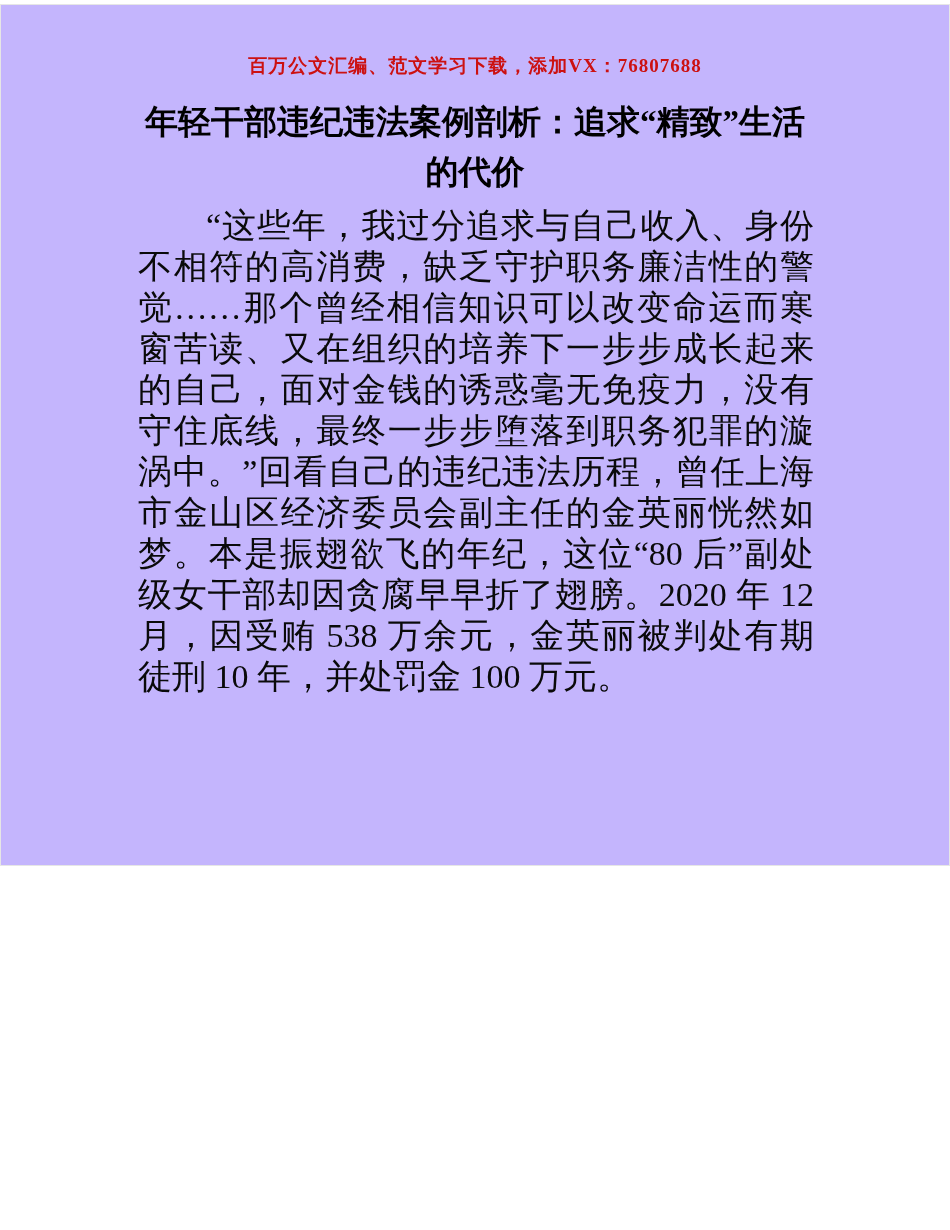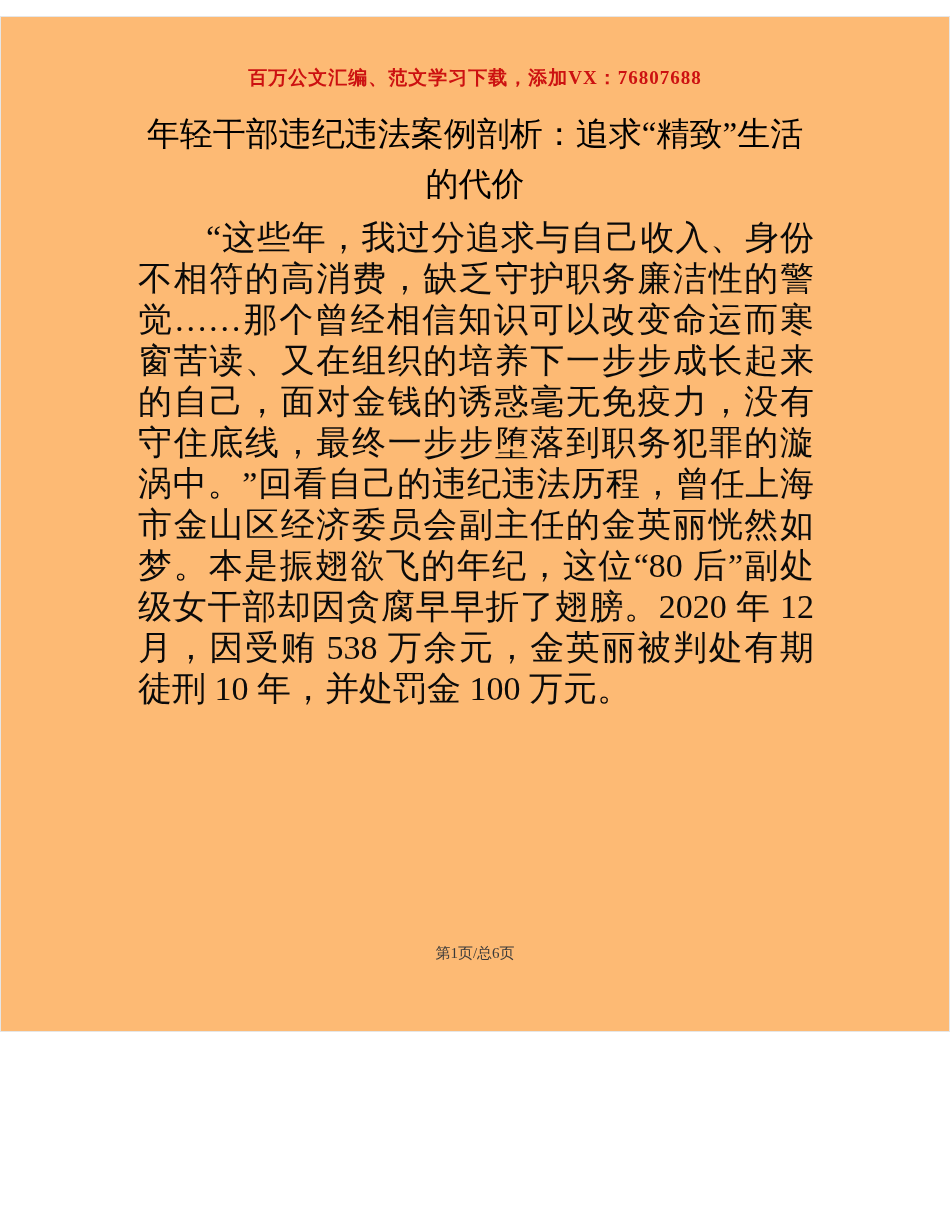--- a/index.html
+++ b/index.html
@@ -3,23 +3,23 @@
 <meta charset="utf-8">
 <style>
   html, body {
     margin: 0;
     padding: 0;
     background: #ffffff;
   }
   .page {
     position: relative;
     width: 950px;
-    height: 1016px;
-    margin: 16px auto;
-    background: #fdba74;
+    height: 862px;
+    margin: 4px auto;
+    background: #c4b5fd;
     border: 1px solid #e6e6e6;
     box-sizing: border-box;
     overflow: hidden;
     font-family: "Liberation Serif", serif;
     color: #111111;
   }
   .promo-notice {
     margin-top: 48px;
     text-align: center;
     color: #cc1111;
@@ -32,21 +32,21 @@
     margin: 30px 135px 0 137px;
     color: #cc1111;
     font-size: 15.5px;
     font-family: "DejaVu Sans Mono", monospace;
     white-space: nowrap;
     letter-spacing: 0.2px;
   }
   .doc-title {
     margin: 18px 136px 0 136px;
     font-size: 33px;
-    font-weight: normal;
+    font-weight: bold;
     line-height: 50px;
     text-align: center;
     color: #000000;
     font-family: "Liberation Serif", serif;
   }
   .content {
     margin: 8px 135px 0 137px;
     font-size: 34px;
     line-height: 41px;
     text-align: justify;
@@ -77,15 +77,14 @@
 
   <div class="promo-notice">百万公文汇编、范文学习下载，添加VX：76807688</div>
 
 
   <h1 class="doc-title">年轻干部违纪违法案例剖析：追求“精致”生活的代价</h1>
 
   <div class="content">
     <p>“这些年，我过分追求与自己收入、身份不相符的高消费，缺乏守护职务廉洁性的警觉……那个曾经相信知识可以改变命运而寒窗苦读、又在组织的培养下一步步成长起来的自己，面对金钱的诱惑毫无免疫力，没有守住底线，最终一步步堕落到职务犯罪的漩涡中。”回看自己的违纪违法历程，曾任上海市金山区经济委员会副主任的金英丽恍然如梦。本是振翅欲飞的年纪，这位“80 后”副处级女干部却因贪腐早早折了翅膀。2020 年 12 月，因受贿 538 万余元，金英丽被判处有期徒刑 10 年，并处罚金 100 万元。</p>
   </div>
 
-  <div class="page-footer">第1页/总6页</div>
 
 </div>
 
 </body></html>

